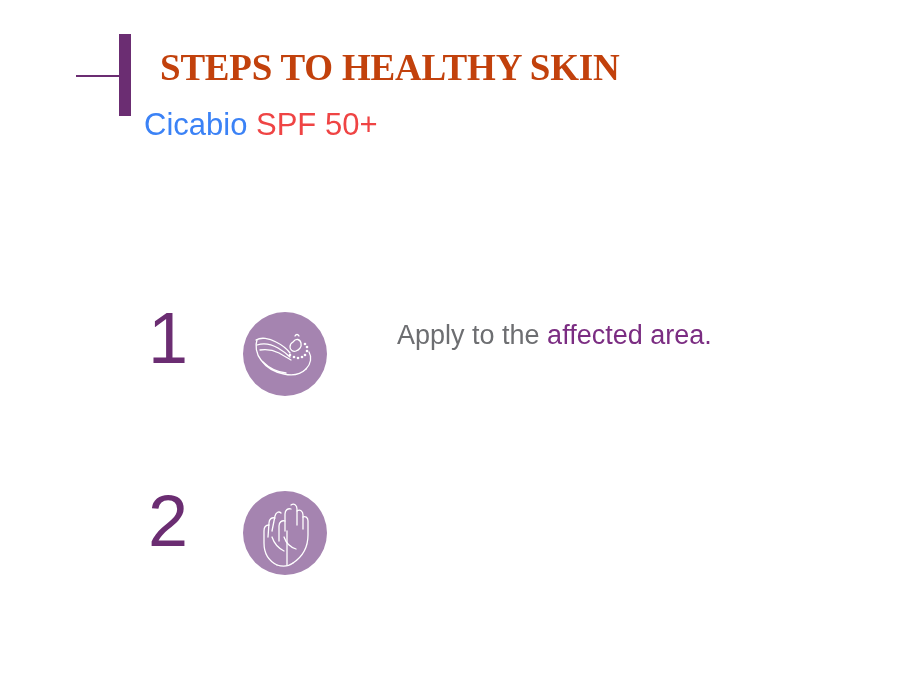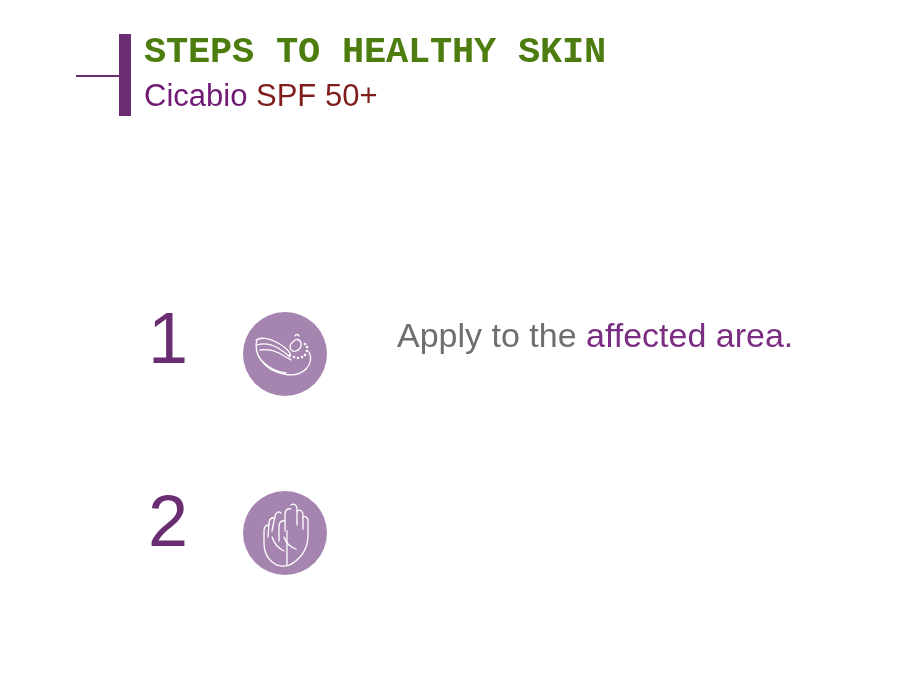--- a/index.html
+++ b/index.html
@@ -56,44 +56,44 @@
     background: #6b2d72;
   }
 
   .header-text {
     position: absolute;
     left: 68px;
     top: 0px;
   }
 
   .title {
-    margin: 0;
-    font-family: Liberation Mono, monospace;
+    margin: 16px;
+    font-family: Liberation Serif, serif;
     font-size: 37px;
     font-weight: bold;
     letter-spacing: -0.2px;
-    color: #4d7c0f;
+    color: #c2410c;
     line-height: 44px;
     white-space: nowrap;
   }
 
   .subtitle {
     margin: 0;
     margin-top: 3px;
     font-family: "Liberation Sans", sans-serif;
     font-size: 31px;
     font-weight: normal;
     line-height: 38px;
     white-space: nowrap;
   }
   .subtitle .brand {
-    color: #701a75;
+    color: #3b82f6;
   }
   .subtitle .spf {
-    color: #7f1d1d;
+    color: #ef4444;
   }
 
   
   .steps {
     position: absolute;
     left: 0;
     top: 290px;
     width: 900px;
   }
 
@@ -130,21 +130,21 @@
     width: 84px;
     height: 84px;
   }
 
   .step-text {
     position: absolute;
     left: 397px;
     top: 18px;
     width: 450px;
     font-family: "Liberation Sans", sans-serif;
-    font-size: 34px;
+    font-size: 27px;
     line-height: 38px;
     color: #6d6e71;
     font-weight: normal;
   }
   .step-text .hl {
     color: #7b2d82;
   }
 
   
   #step-1 .step-number { top: 10px; }

